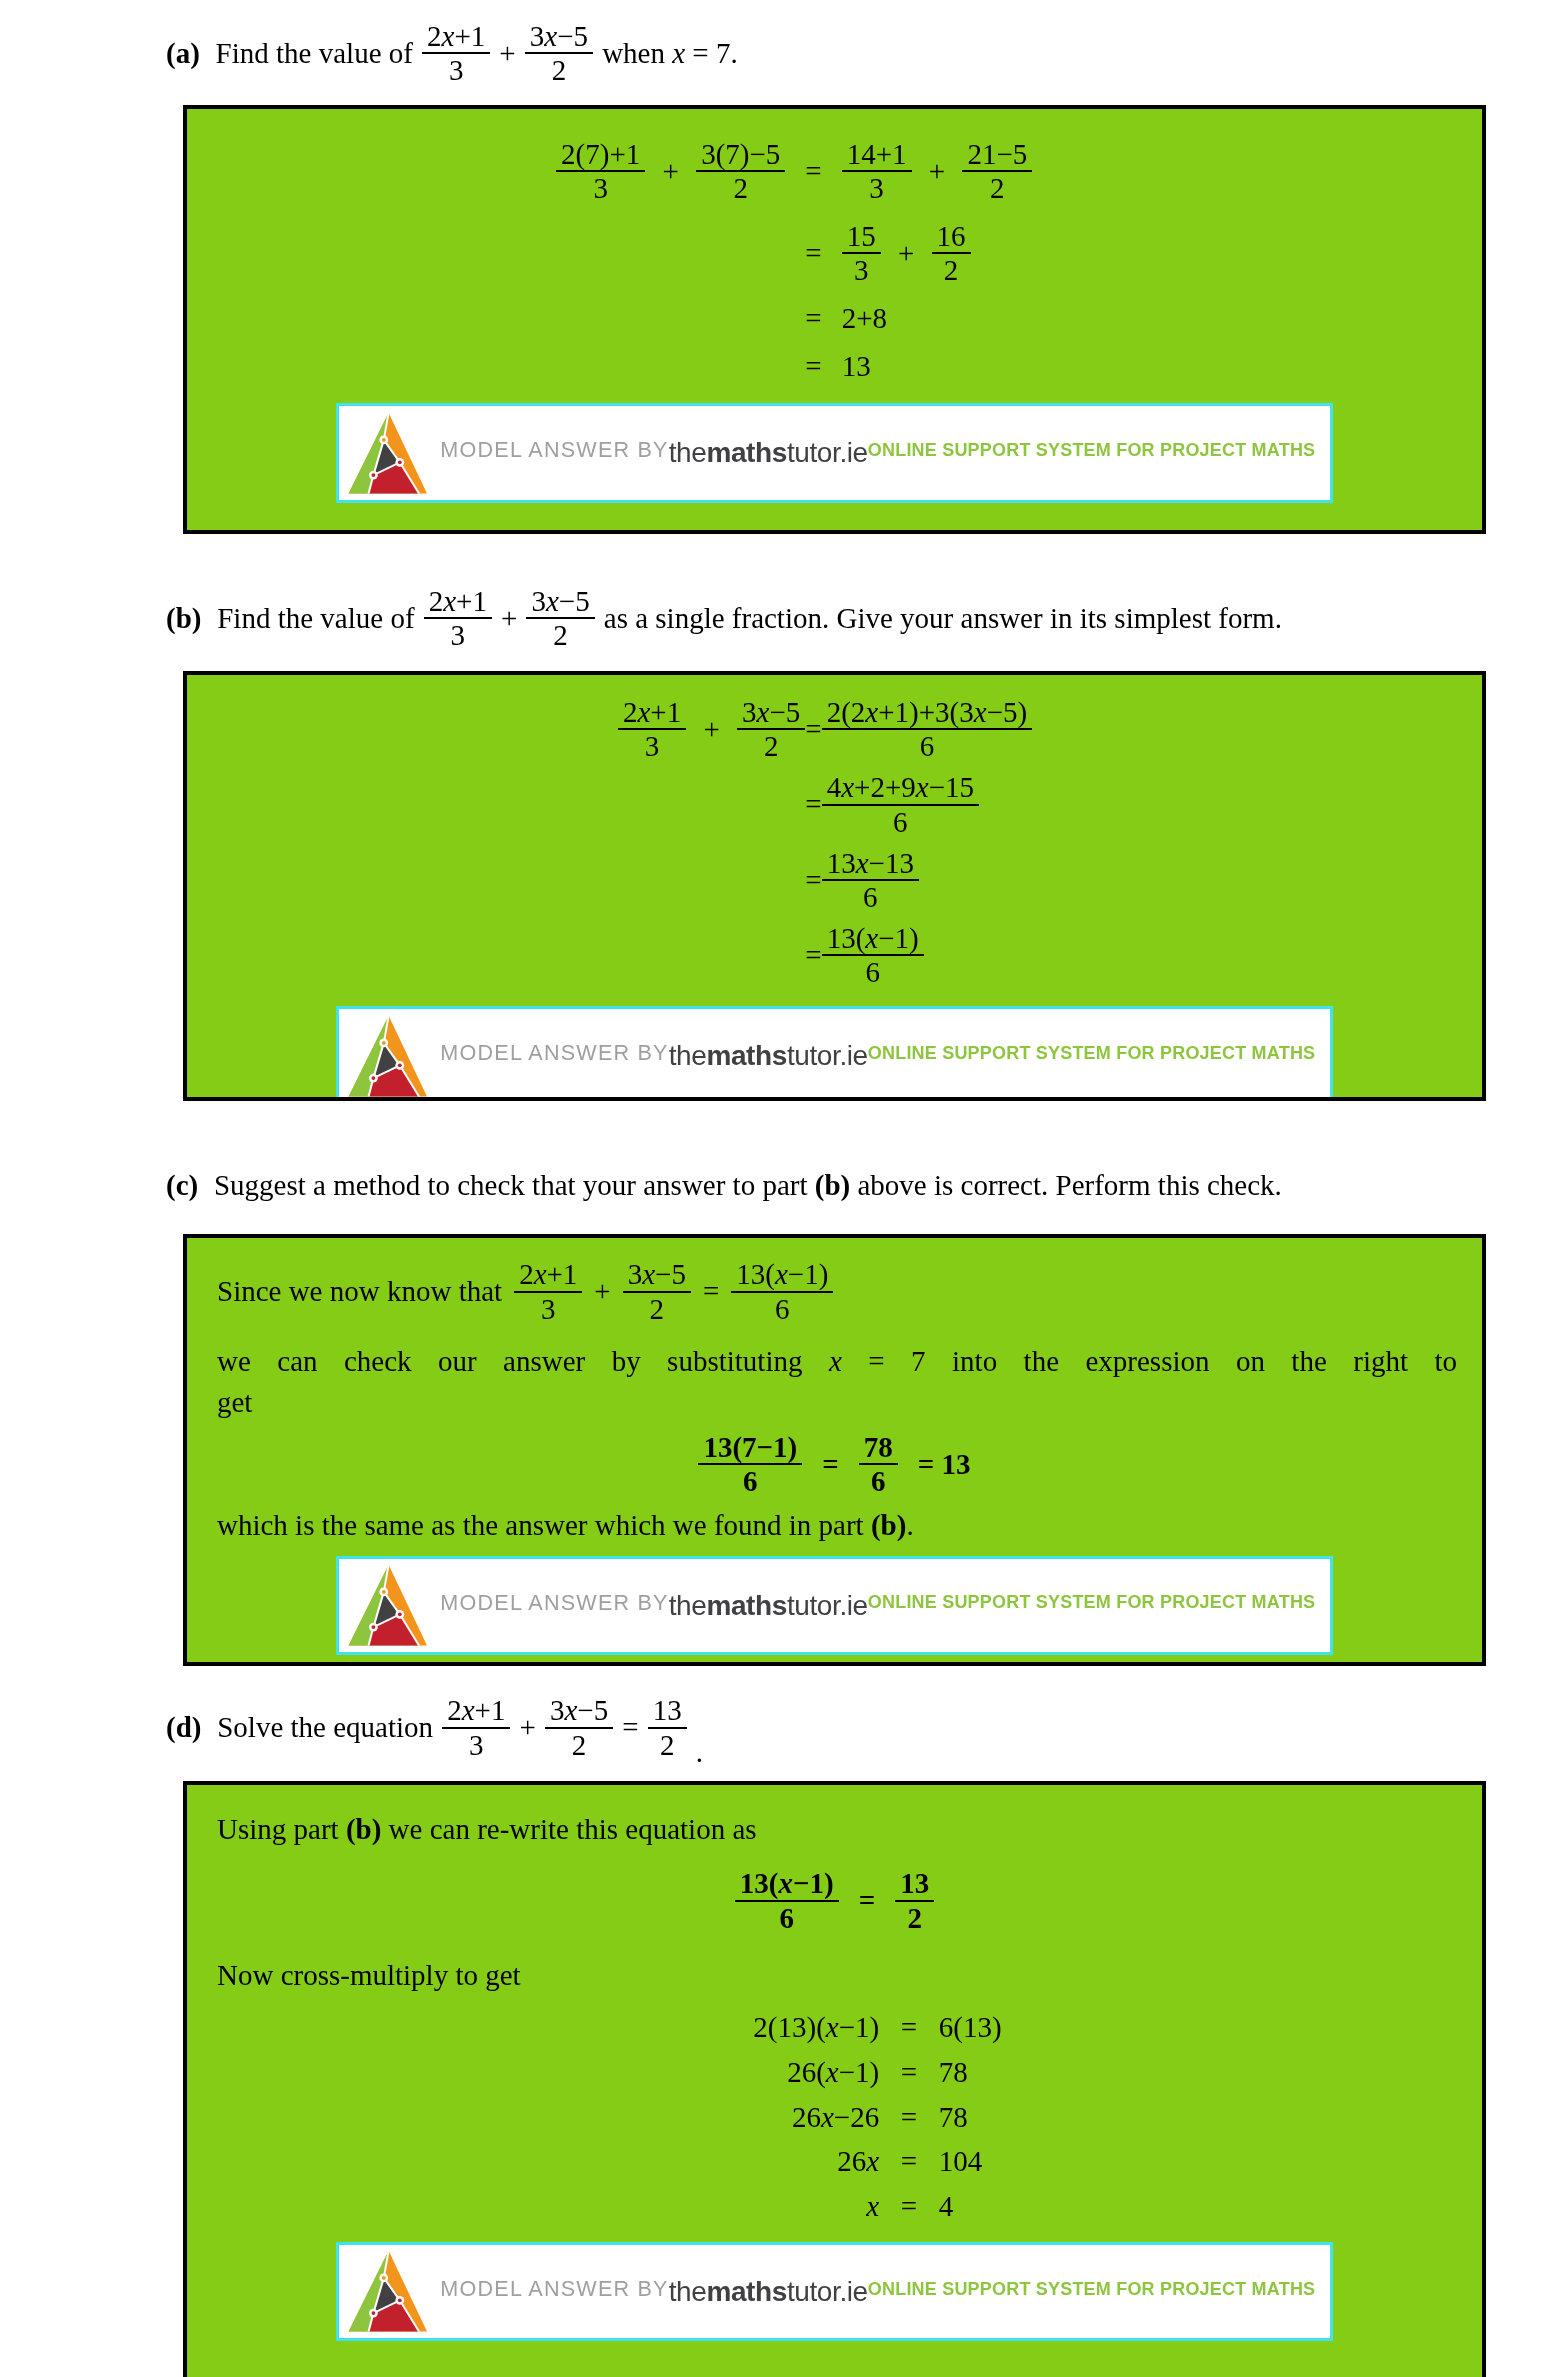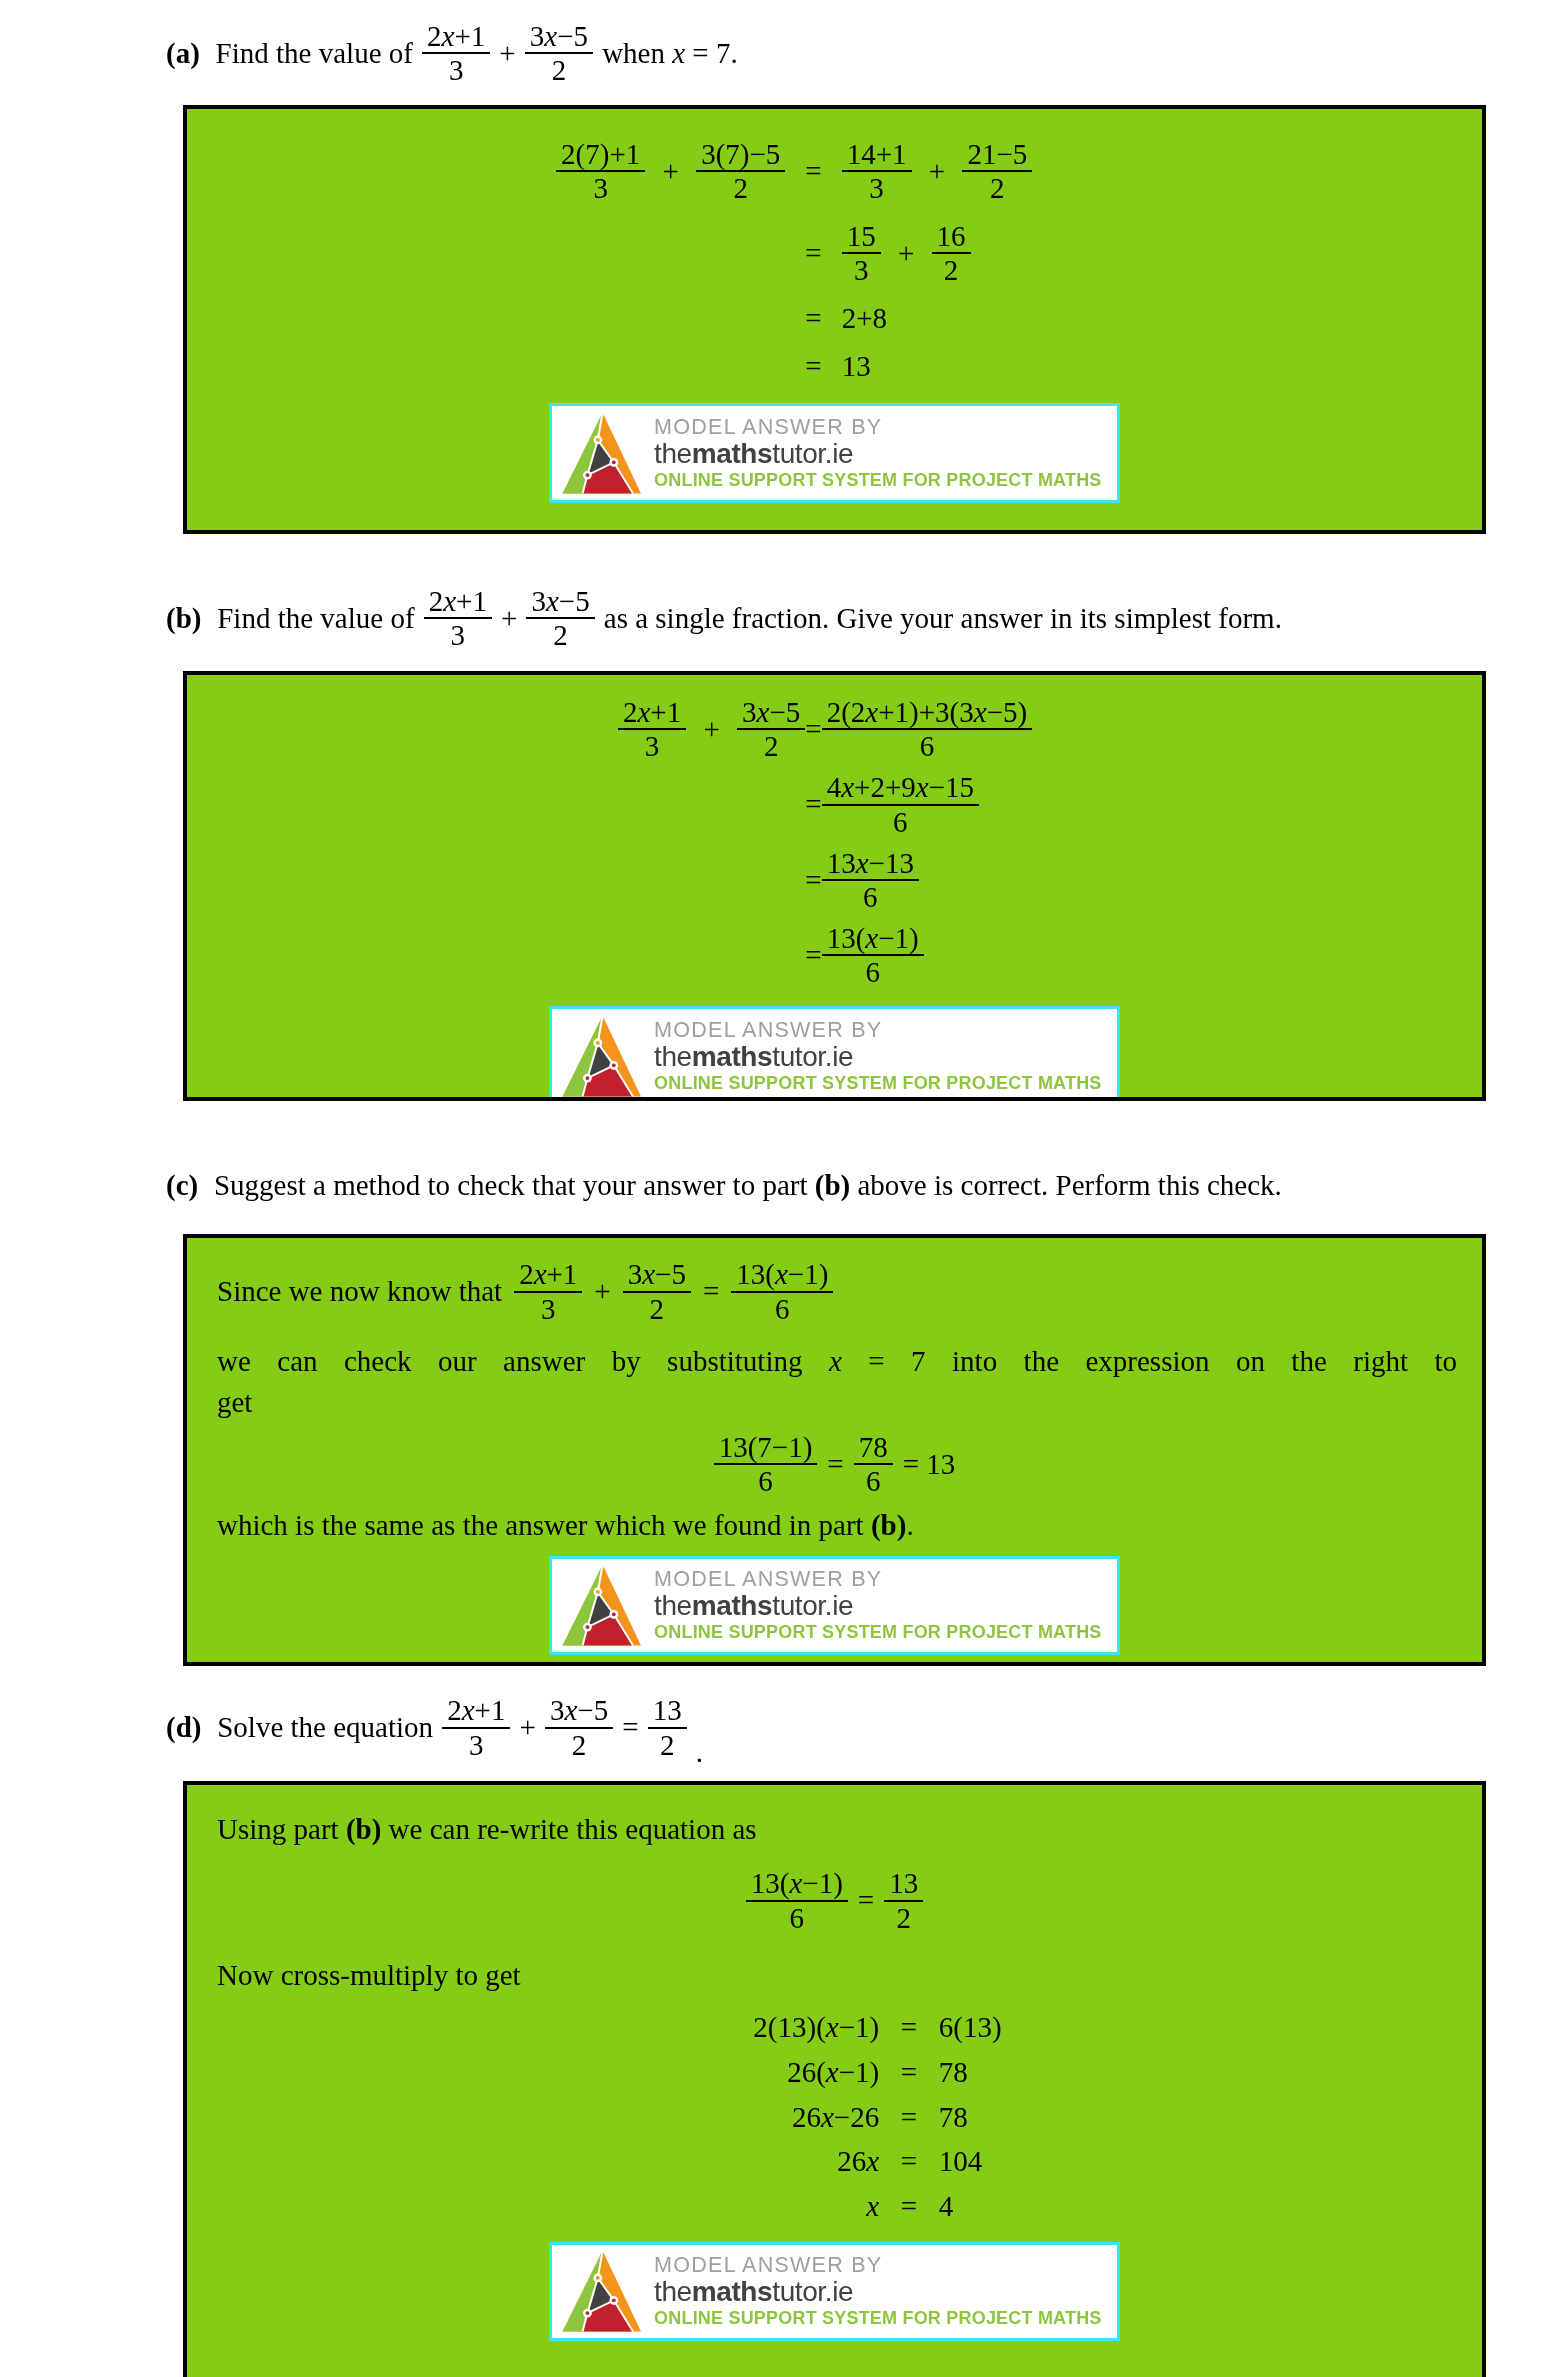--- a/index.html
+++ b/index.html
@@ -48,32 +48,32 @@
   table.eqarr.tight td{padding:4.2px 0;}
   table.steps{margin:13.3px auto 0;border-collapse:collapse;}
   table.steps td{vertical-align:middle;padding:5.8px 0;}
   table.steps td.l{text-align:right;min-width:274px;margin-top:6px;}
   table.steps td.e{text-align:center;padding-left:21.6px;padding-right:21.6px;}
   table.steps td.r{text-align:left;min-width:125px;}
   
   .inline-eq{display:flex;align-items:center;gap:12px;margin:20px 0 0 30px;white-space:nowrap;}
   .jline{margin:20px 25px 8px 30px;text-align:justify;text-align-last:justify;white-space:nowrap;}
   .gline{margin:3.3px 0 0 30px;}
-  .center-eq{display:flex;align-items:center;justify-content:center;gap:10px;margin-top:11.6px;white-space:nowrap;}
+  .center-eq{display:flex;align-items:center;justify-content:center;gap:20px;margin-top:11.6px;white-space:nowrap;font-weight:bold;}
   .prose{margin:28px 0 0 30px;}
   .concl{margin:11.6px 0 0 30px;}
   
   .logo{
     display:flex;align-items:center;gap:13.3px;
     width:fit-content;margin:13.3px auto 0;
     border:3.3px solid #3fe3f0;background:#fff;
     padding:4.2px 15px 4.2px 8.3px;
   }
   .logo svg{display:block;}
-  .ltxt{display:flex;flex-direction:column;align-items:flex-start;}
+  .ltxt{display:flex;flex-direction:row;align-items:flex-start;}
   .lmab{font-family:"Liberation Sans",sans-serif;font-size:21.6px;letter-spacing:1.2px;color:#9d9fa2;line-height:1.1;}
   .lbrand{font-family:"Liberation Sans",sans-serif;font-size:28px;color:#414042;line-height:1.05;letter-spacing:-0.4px;}
   .lbrand b{font-weight:700;}
   .ltag{font-family:"Liberation Sans",sans-serif;font-size:18px;font-weight:700;color:#8dc63e;line-height:1.2;margin-top:1.7px;letter-spacing:0.2px;}
 </style>
 </head>
 <body>
 
 <div class="page">
 

